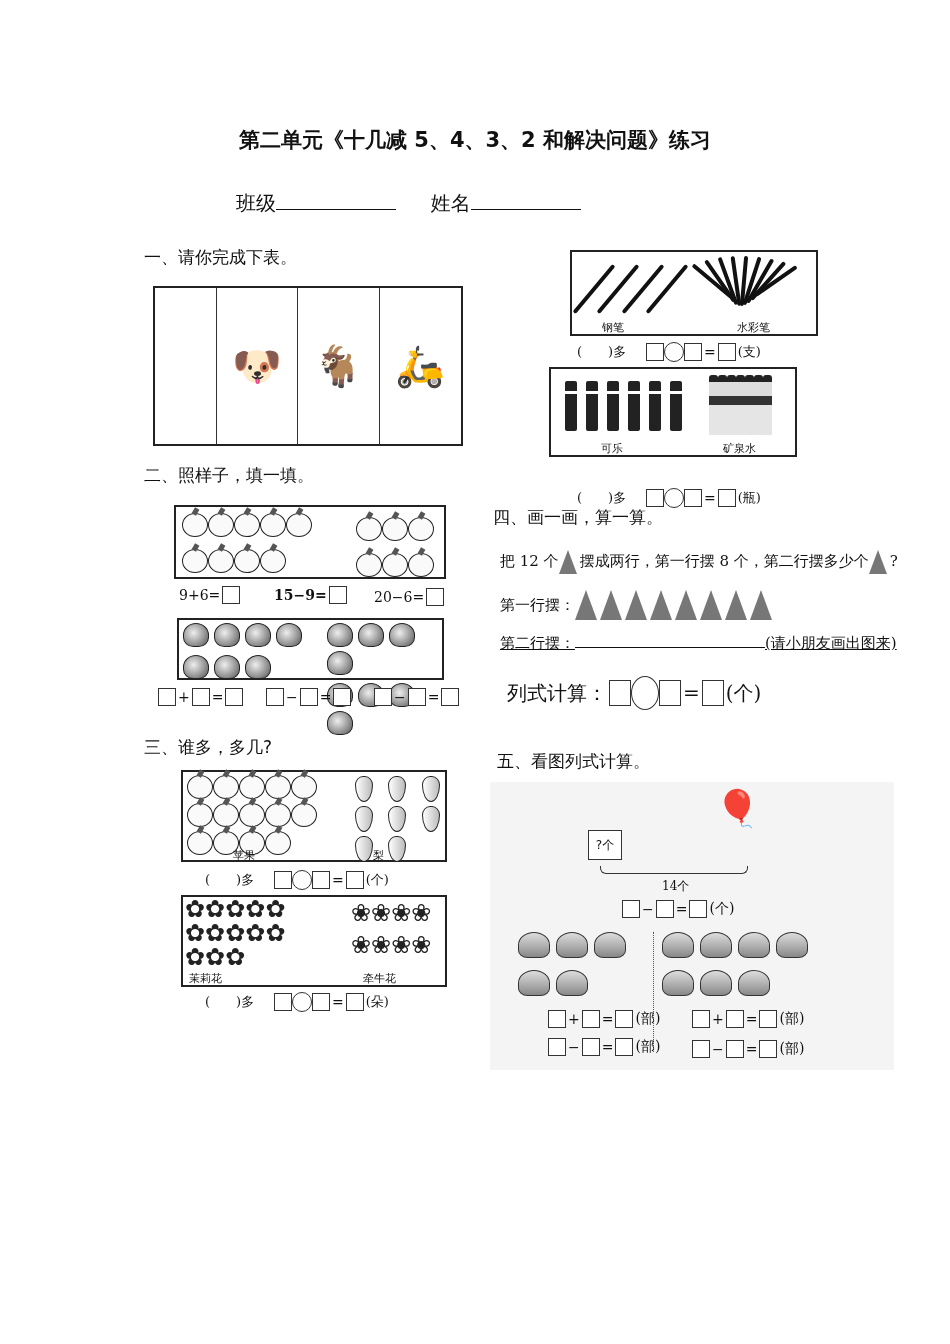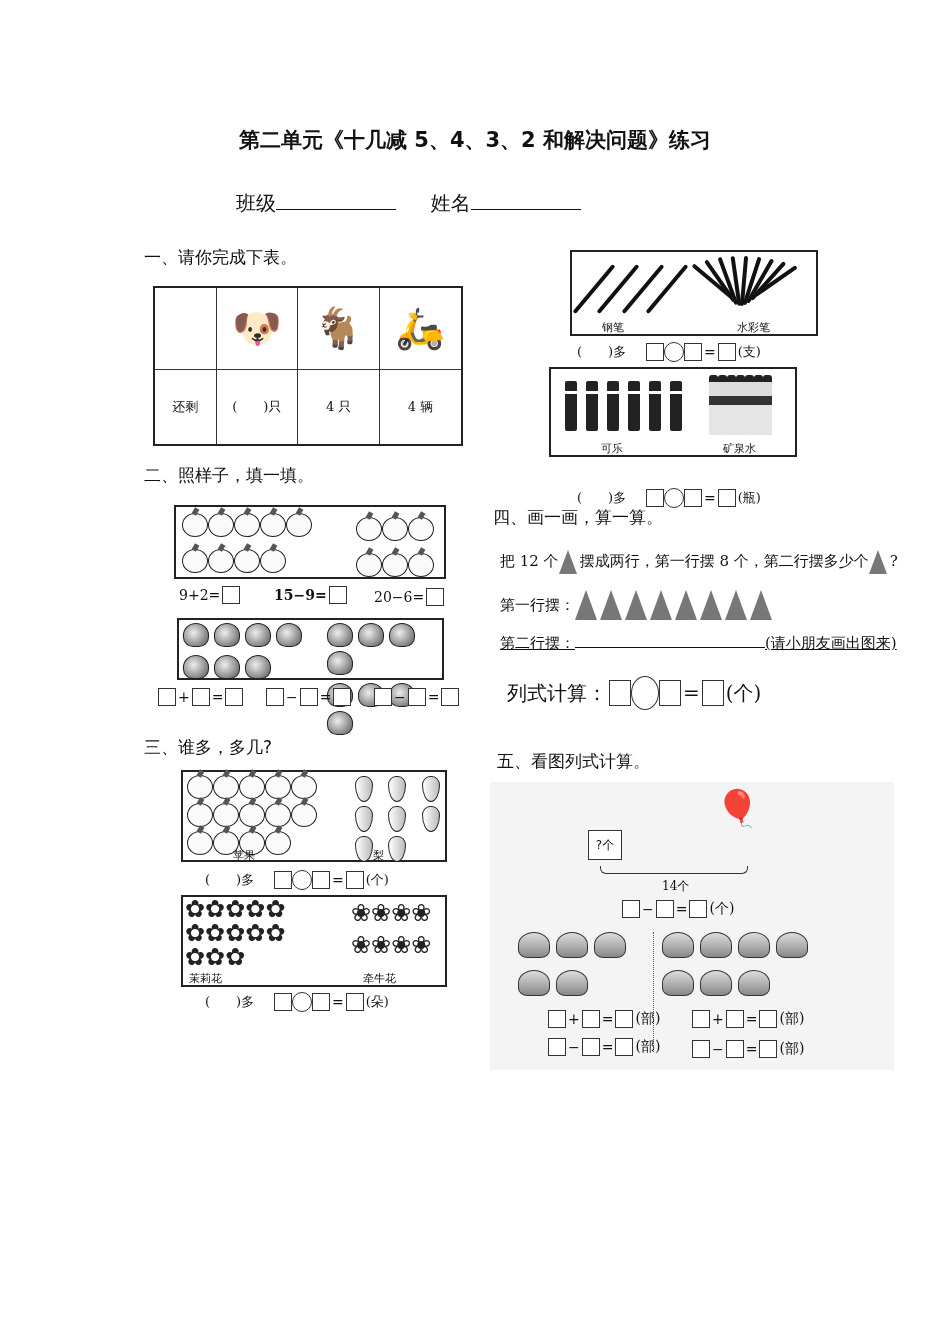--- a/index.html
+++ b/index.html
@@ -44,41 +44,35 @@
 
 <div class="abs sec" style="left:144px;top:246px;">一、请你完成下表。</div>
 <table class="t1">
   <tbody>
       <tr class="img">
     <td class="lab"></td>
     <td><span style="font-size:40px;">🐶</span></td>
     <td><span style="font-size:40px;">🐐</span></td>
     <td><span style="font-size:40px;">🛵</span></td>
   </tr>
-  <tr>
-    <td class="lab">还剩</td>
-    <td>(　　)只</td>
-    <td>4 只</td>
-    <td>4 辆</td>
-  </tr>
 </tbody>
   </table>
 
 <div class="abs sec" style="left:144px;top:464px;">二、照样子，填一填。</div>
 <div class="box" style="left:174px;top:505px;width:272px;height:74px;">
   <div class="abs" style="left:6px;top:6px;">
     <div><span class="fruit"></span><span class="fruit"></span><span class="fruit"></span><span class="fruit"></span><span class="fruit"></span></div>
     <div style="margin-top:8px;"><span class="fruit"></span><span class="fruit"></span><span class="fruit"></span><span class="fruit"></span></div>
   </div>
   <div class="abs" style="left:180px;top:10px;">
     <div><span class="fruit"></span><span class="fruit"></span><span class="fruit"></span></div>
     <div style="margin-top:8px;"><span class="fruit"></span><span class="fruit"></span><span class="fruit"></span></div>
   </div>
 </div>
-<div class="abs eq" style="left:177px;top:586px;"><span class="t">9+2=</span><span class="eqbox"></span></div>
+<div class="abs eq" style="left:177px;top:586px;"><span class="t">9+6=</span><span class="eqbox"></span></div>
 <div class="abs eq" style="left:272px;top:586px;font-weight:bold;"><span class="t">15−9=</span><span class="eqbox"></span></div>
 <div class="abs eq" style="left:372px;top:588px;"><span class="t">20−6=</span><span class="eqbox"></span></div>
 
 <div class="box" style="left:177px;top:618px;width:267px;height:62px;">
   <div class="abs" style="left:4px;top:3px;">
     <div><span class="peach"></span> <span class="peach"></span> <span class="peach"></span> <span class="peach"></span></div>
     <div style="margin-top:4px;"><span class="peach"></span> <span class="peach"></span> <span class="peach"></span></div>
   </div>
   <div class="abs" style="left:148px;top:3px;">
     <div><span class="peach"></span> <span class="peach"></span> <span class="peach"></span> <span class="peach"></span></div>

